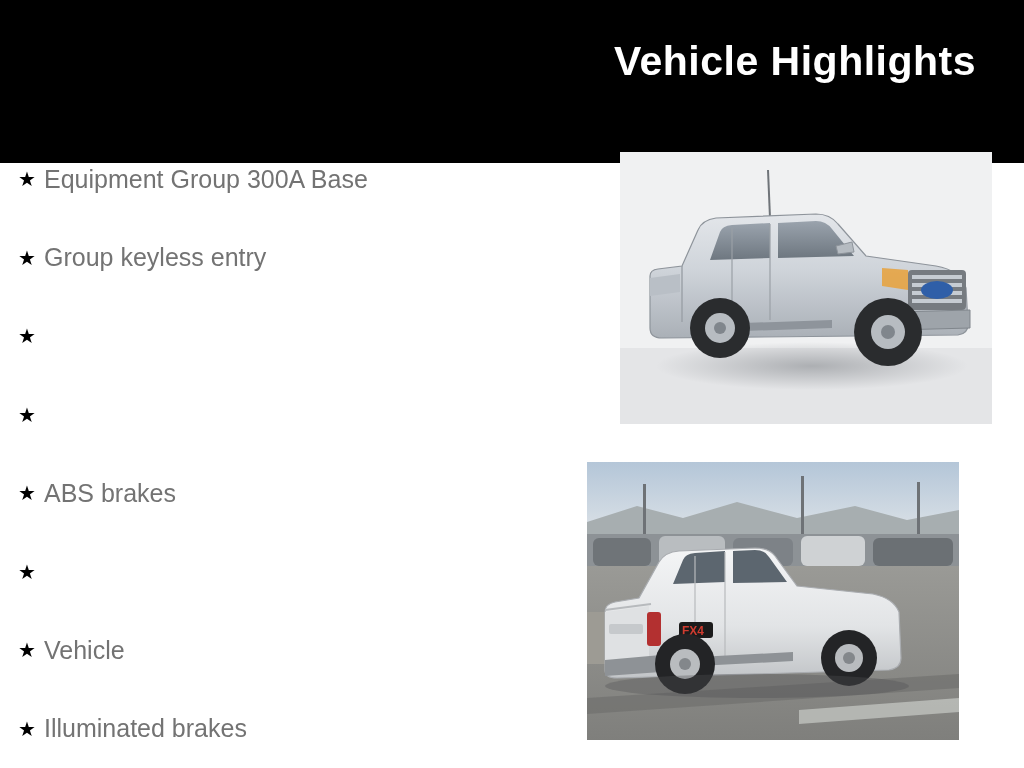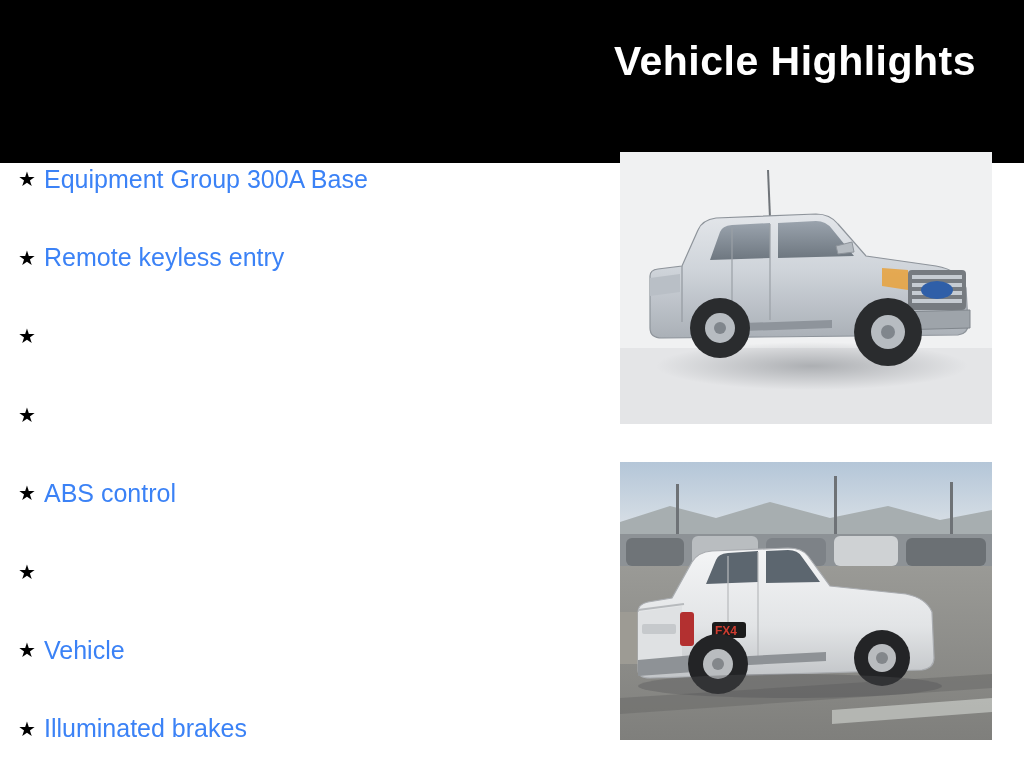--- a/index.html
+++ b/index.html
@@ -58,40 +58,40 @@
   .bullet-star {
     width: 34px;
     min-width: 34px;
     text-align: center;
     font-size: 20px;
     color: #000000;
     line-height: 1;
   }
   .feature-label {
     font-size: 25px;
-    color: #3b82f6;
+    color: #737373;
     line-height: 1.1;
     white-space: nowrap;
   }
 
   
   .photo {
     position: absolute;
     overflow: hidden;
     background: #e9e9ea;
   }
   .photo-top {
     left: 620px;
     top: 152px;
     width: 372px;
     height: 272px;
     background: linear-gradient(180deg, #f2f2f3 0%, #e6e6e8 55%, #dddddf 100%);
   }
   .photo-bottom {
-    left: 620px;
+    left: 587px;
     top: 462px;
     width: 372px;
     height: 278px;
     background: linear-gradient(180deg, #b9c6d6 0%, #cdd4db 30%, #9c9c99 45%, #8f8e8b 100%);
   }
   .photo svg {
     display: block;
     width: 100%;
     height: 100%;
   }
@@ -107,34 +107,34 @@
 
   <div class="features">
 
     <div class="feature-row">
       <span class="bullet-star">★</span>
       <span class="feature-label">Equipment Group 300A Base</span>
     </div>
 
     <div class="feature-row">
       <span class="bullet-star">★</span>
-      <span class="feature-label">Remote keyless entry</span>
-    </div>
-
-    <div class="feature-row">
-      <span class="bullet-star">★</span>
-    </div>
-
-    <div class="feature-row">
-      <span class="bullet-star">★</span>
-    </div>
-
-    <div class="feature-row">
-      <span class="bullet-star">★</span>
-      <span class="feature-label">ABS control</span>
+      <span class="feature-label">Group keyless entry</span>
+    </div>
+
+    <div class="feature-row">
+      <span class="bullet-star">★</span>
+    </div>
+
+    <div class="feature-row">
+      <span class="bullet-star">★</span>
+    </div>
+
+    <div class="feature-row">
+      <span class="bullet-star">★</span>
+      <span class="feature-label">ABS brakes</span>
     </div>
 
     <div class="feature-row">
       <span class="bullet-star">★</span>
     </div>
 
     <div class="feature-row">
       <span class="bullet-star">★</span>
       <span class="feature-label">Vehicle</span>
     </div>

